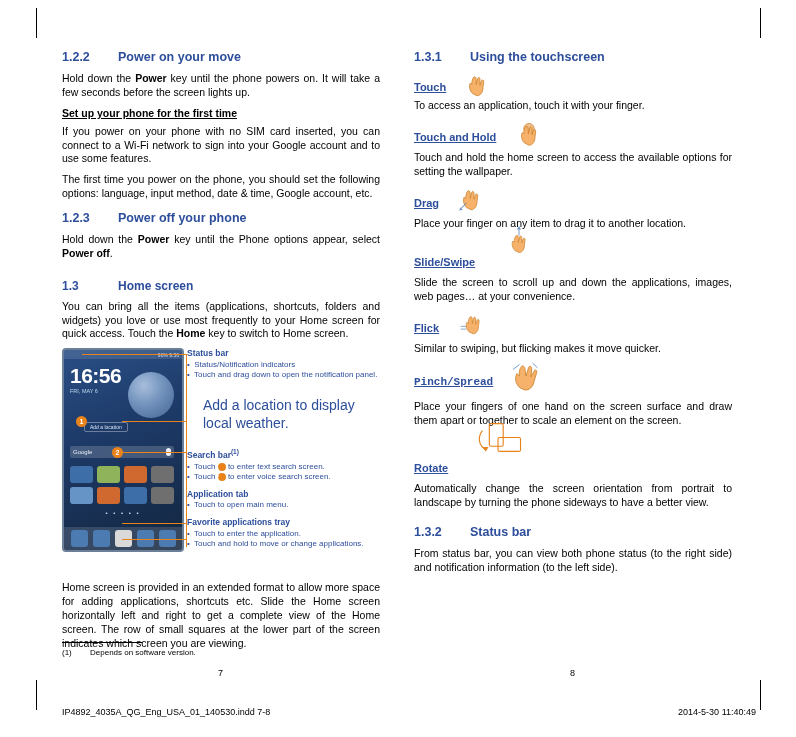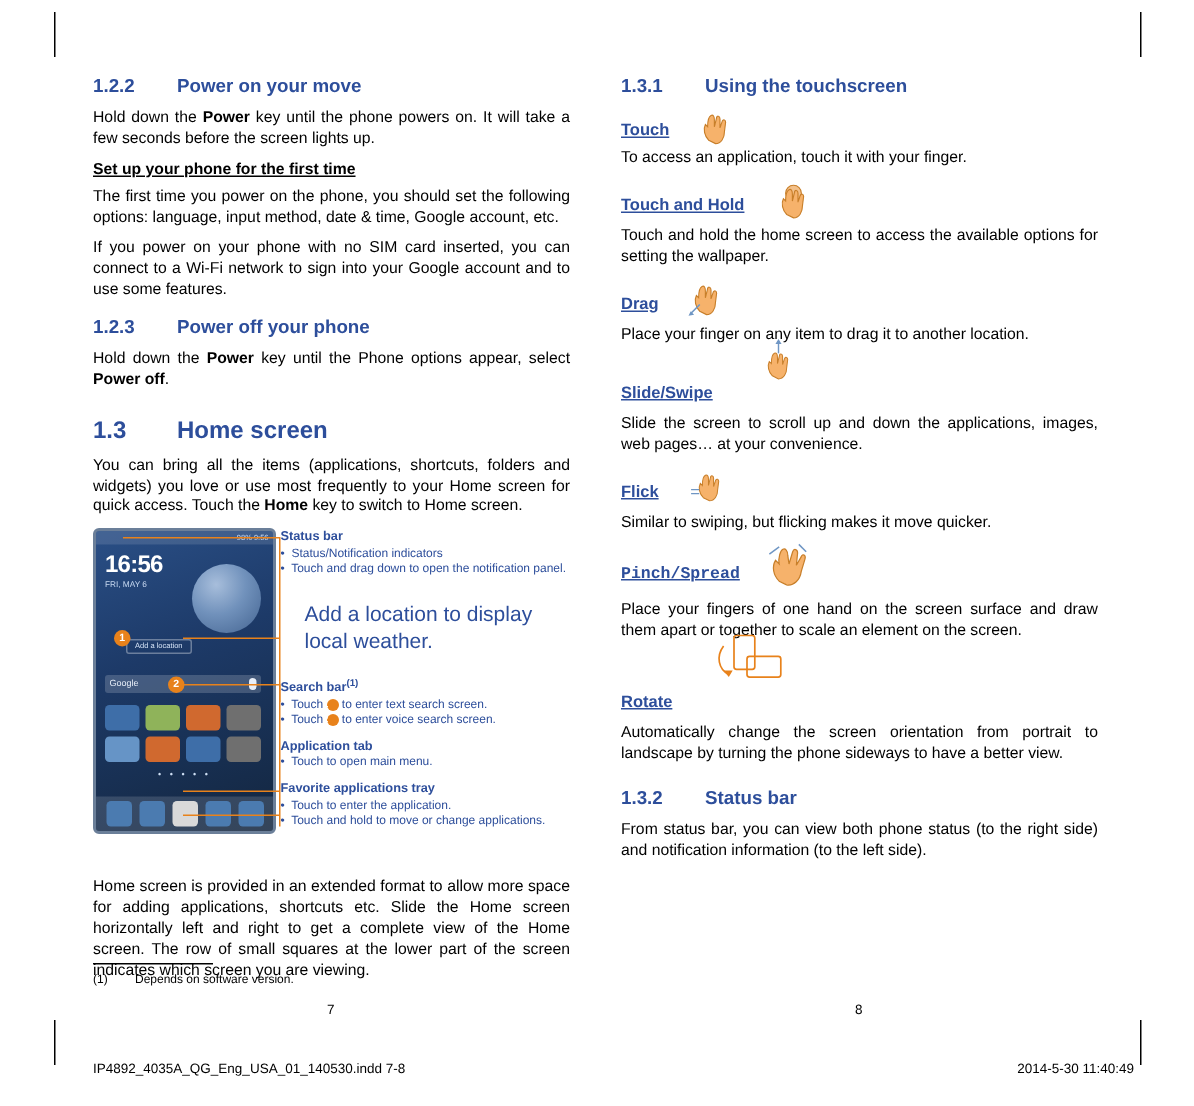--- a/index.html
+++ b/index.html
@@ -41,21 +41,21 @@
     color: #2d4e9b;
     font-weight: bold;
     margin: 0 0 7px 0;
     line-height: 1.2;
   }
   h2.sect .num {
     display: inline-block;
     width: 56px;
   }
   h2.big {
-    font-size: 16px;
+    font-size: 12px;
     color: #2d4e9b;
     font-weight: bold;
     margin: 0 0 7px 0;
   }
   h2.big .num {
     display: inline-block;
     width: 56px;
   }
   p.body {
     font-size: 10.5px;
@@ -106,21 +106,21 @@
     align-items: center;
     padding: 0 3px;
     box-sizing: border-box;
   }
   .phone .statusbar span {
     font-size: 5px;
     color: #cfe0f5;
   }
   .clock {
     color: #ffffff;
-    font-size: 16px;
+    font-size: 21px;
     font-weight: bold;
     margin: 6px 0 0 6px;
     line-height: 1;
     letter-spacing: -0.5px;
   }
   .clocksub {
     color: #c4d6ef;
     font-size: 5.5px;
     margin: 2px 0 0 6px;
   }
@@ -328,22 +328,22 @@
   <div class="col col-left">
 
     <h2 class="sect">
       <span class="num">1.2.2</span><span>Power on your move</span>
     </h2>
 
     <p class="body">Hold down the <b>Power</b> key until the phone powers on. It will take a few seconds before the screen lights up.</p>
 
     <span class="uline">Set up your phone for the first time</span>
 
+    <p class="body">If you power on your phone with no SIM card inserted, you can connect to a Wi-Fi network to sign into your Google account and to use some features.</p>
     <p class="body">The first time you power on the phone, you should set the following options: language, input method, date &amp; time, Google account, etc.</p>
-    <p class="body">If you power on your phone with no SIM card inserted, you can connect to a Wi-Fi network to sign into your Google account and to use some features.</p>
 
     <h2 class="sect" style="margin-top:10px;">
       <span class="num">1.2.3</span><span>Power off your phone</span>
     </h2>
 
     <p class="body">Hold down the <b>Power</b> key until the Phone options appear, select <b>Power off</b>.</p>
 
     <h2 class="big" style="margin-top:18px;">
       <span class="num">1.3</span><span>Home screen</span>
     </h2>

